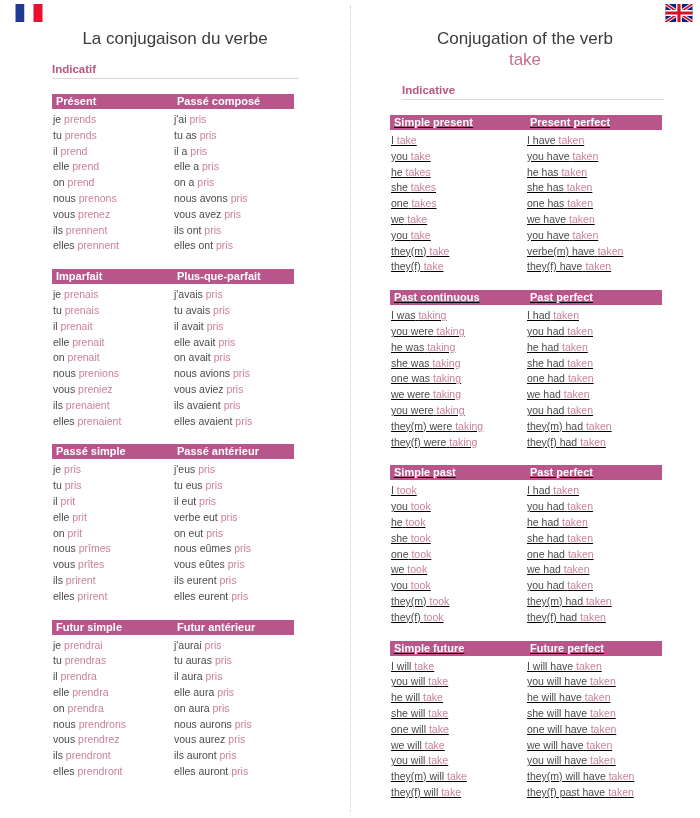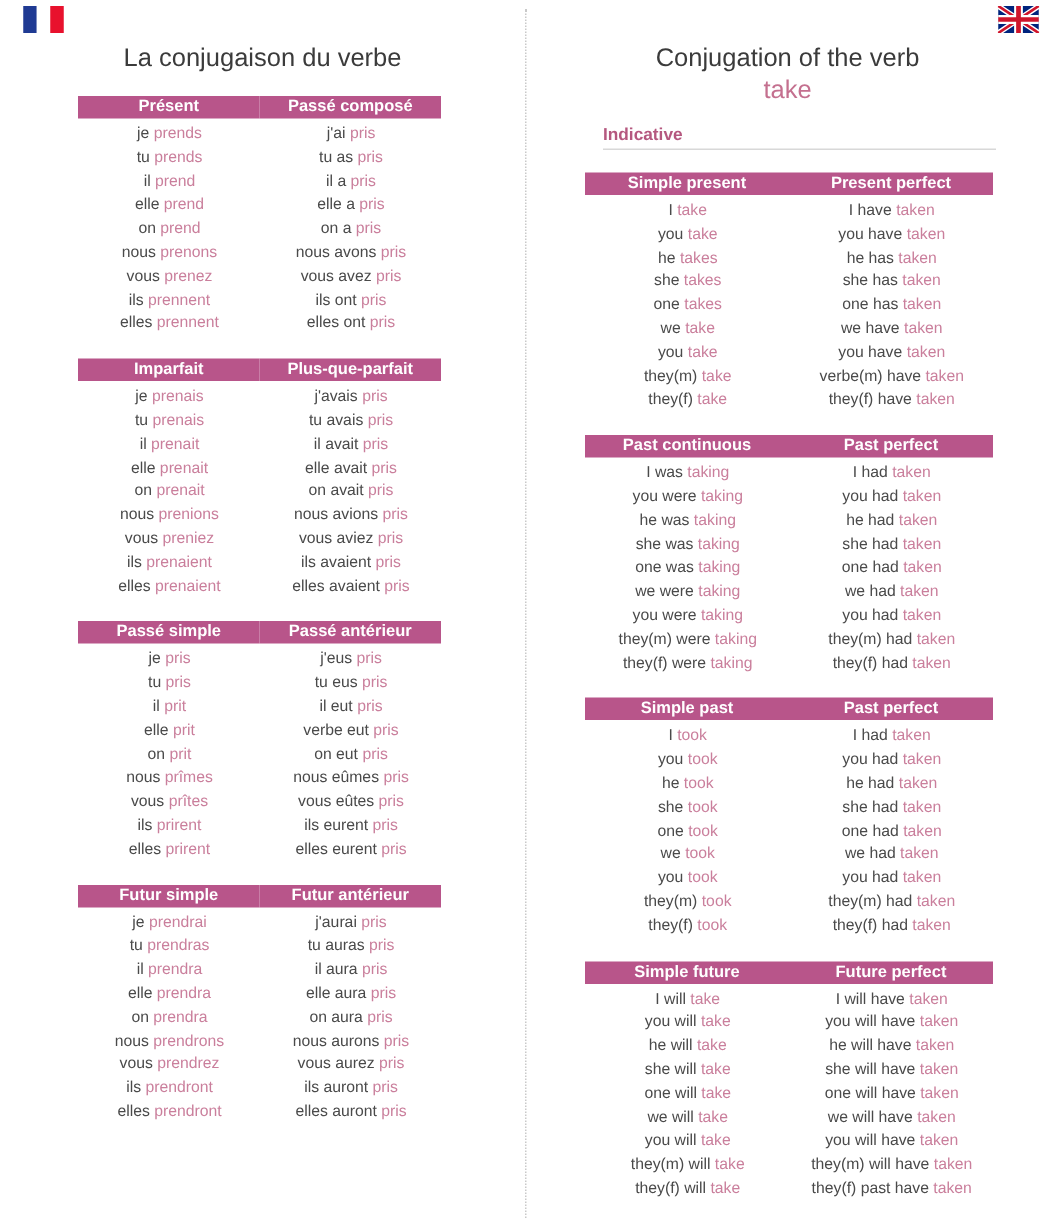--- a/index.html
+++ b/index.html
@@ -65,23 +65,22 @@
   }
   .mood-rule {
     border-bottom: 1px solid #d8d8d8;
     width: 100%;
   }
 
   .grid {
     display: flex;
     margin-left: 52px;
     width: 262px;
-    text-align: center;
-  }
-  .panel-en .grid { margin-left: 40px; width: 272px; }
+  }
+  .panel-en .grid { margin-left: 40px; width: 272px; text-decoration: underline; }
 
   .col { width: 121px; }
   .panel-en .col { width: 136px; }
 
   .tense { margin-top: 15px; }
   .tense-head {
     background: #b8558a;
     color: #ffffff;
     font-size: 11px;
     font-weight: bold;
@@ -109,20 +108,24 @@
   <div class="divider"></div>
 
   <div class="panel panel-fr">
     <svg class="flag flag-fr" viewBox="0 0 30 20">
       <rect x="0" y="0" width="10" height="20" fill="#1f3a93"></rect>
       <rect x="10" y="0" width="10" height="20" fill="#ffffff"></rect>
       <rect x="20" y="0" width="10" height="20" fill="#e8112d"></rect>
     </svg>
     <div class="title">
       <span>La conjugaison du verbe</span>
+    </div>
+    <div class="mood">
+      <div class="mood-label">Indicatif</div>
+      <div class="mood-rule"></div>
     </div>
     <div>
         <div class="grid">
           <div class="col">
             <div class="tense">
               <div class="tense-head">Présent</div>
               <div class="forms">
                 <div class="form-row"><span>je</span> <span class="v">prends</span></div>
                 <div class="form-row"><span>tu</span> <span class="v">prends</span></div>
                 <div class="form-row"><span>il</span> <span class="v">prend</span></div>

